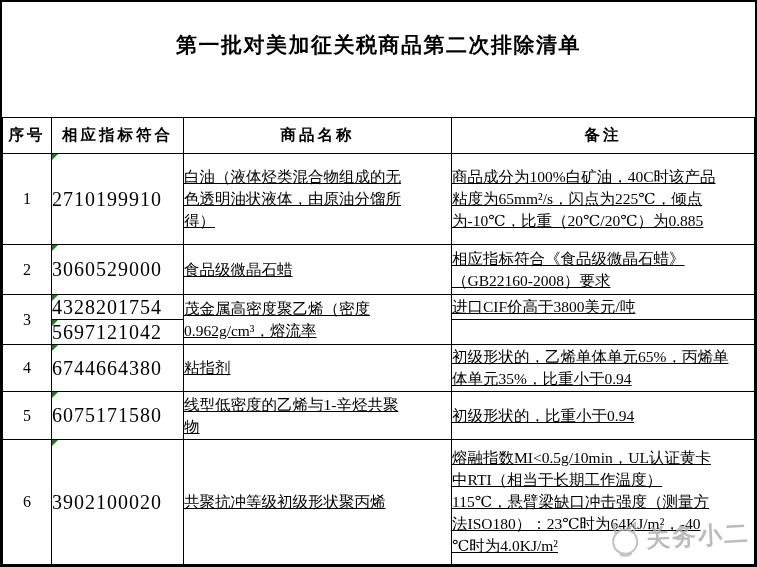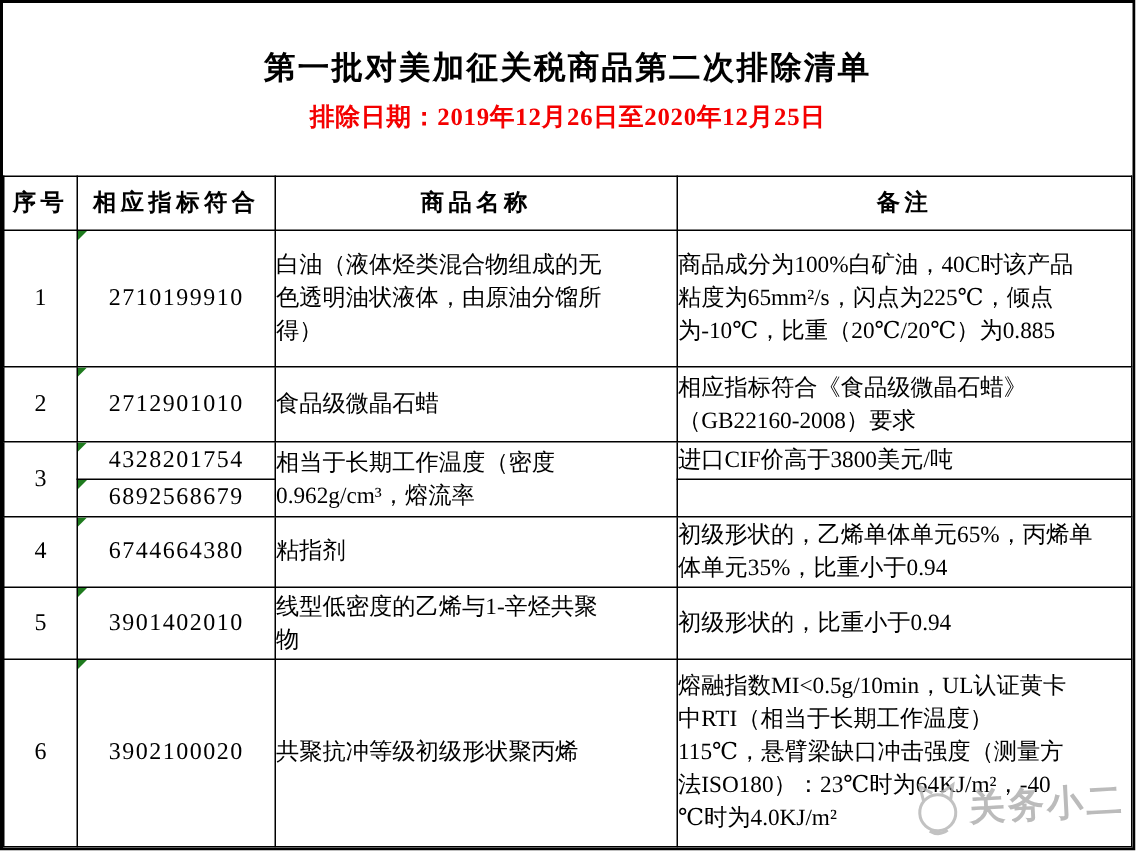--- a/index.html
+++ b/index.html
@@ -56,37 +56,38 @@
     letter-spacing:3px;
     text-align:center;
     height:35px;
   }
   td.no{
     text-align:center;
     font-size:16px;
   }
   td.code{
     position:relative;
-    text-align:center;
-    font-size:16px;
+    text-align:left;
+    font-size:20px;
     letter-spacing:1px;
   }
   .flag{
     position:absolute;
     top:0;left:0;
     width:0;height:0;
     border-top:6px solid var(--flag_green);
     border-right:6px solid transparent;
   }
   td.name,td.remark{
     font-size:15.5px;
     line-height:22px;
     text-align:left;
     padding:2px 4px 2px 6px;
     white-space:pre-line;
+    text-decoration:underline;
   }
   .watermark{
     position:absolute;
     right:5px;bottom:8px;
     display:flex;
     align-items:center;
     transform:rotate(-3deg);
     opacity:0.8;
     pointer-events:none;
   }
@@ -98,21 +99,20 @@
     font-weight:bold;
     font-family:"Liberation Serif","DejaVu Serif",serif;
   }
 </style>
 </head>
 <body>
 
 <div class="page">
 
   <div class="title">第一批对美加征关税商品第二次排除清单</div>
-  <div class="subtitle">排除日期：2019年12月26日至2020年12月25日</div>
 
   <table class="grid">
     <colgroup>
       <col class="c-no">
         <col class="c-code">
         <col class="c-name">
         <col class="c-remark">
     </colgroup>
     <tbody>
         <tr>
@@ -128,49 +128,49 @@
       <td class="name">白油（液体烃类混合物组成的无
 色透明油状液体，由原油分馏所
 得）</td>
       <td class="remark">商品成分为100%白矿油，40C时该产品
 粘度为65mm²/s，闪点为225℃，倾点
 为-10℃，比重（20℃/20℃）为0.885</td>
     </tr>
 
     <tr style="height:50px;">
       <td class="no">2</td>
-      <td class="code"><span class="flag"></span><span>2712901010</span></td>
+      <td class="code"><span class="flag"></span><span>3060529000</span></td>
       <td class="name">食品级微晶石蜡</td>
       <td class="remark">相应指标符合《食品级微晶石蜡》
 （GB22160-2008）要求</td>
     </tr>
 
     <tr style="height:25px;">
       <td class="no" rowspan="2">3</td>
       <td class="code"><span class="flag"></span><span>4328201754</span></td>
-      <td class="name" rowspan="2">相当于长期工作温度（密度
+      <td class="name" rowspan="2">茂金属高密度聚乙烯（密度
 0.962g/cm³，熔流率</td>
       <td class="remark">进口CIF价高于3800美元/吨</td>
     </tr>
     <tr style="height:25px;">
-      <td class="code"><span class="flag"></span><span>6892568679</span></td>
+      <td class="code"><span class="flag"></span><span>5697121042</span></td>
       <td class="remark"></td>
     </tr>
 
     <tr style="height:47px;">
       <td class="no">4</td>
       <td class="code"><span class="flag"></span><span>6744664380</span></td>
       <td class="name">粘指剂</td>
       <td class="remark">初级形状的，乙烯单体单元65%，丙烯单
 体单元35%，比重小于0.94</td>
     </tr>
 
     <tr style="height:48px;">
       <td class="no">5</td>
-      <td class="code"><span class="flag"></span><span>3901402010</span></td>
+      <td class="code"><span class="flag"></span><span>6075171580</span></td>
       <td class="name">线型低密度的乙烯与1-辛烃共聚
 物</td>
       <td class="remark">初级形状的，比重小于0.94</td>
     </tr>
 
     <tr style="height:125px;">
       <td class="no">6</td>
       <td class="code"><span class="flag"></span><span>3902100020</span></td>
       <td class="name">共聚抗冲等级初级形状聚丙烯</td>
       <td class="remark">熔融指数MI&lt;0.5g/10min，UL认证黄卡

